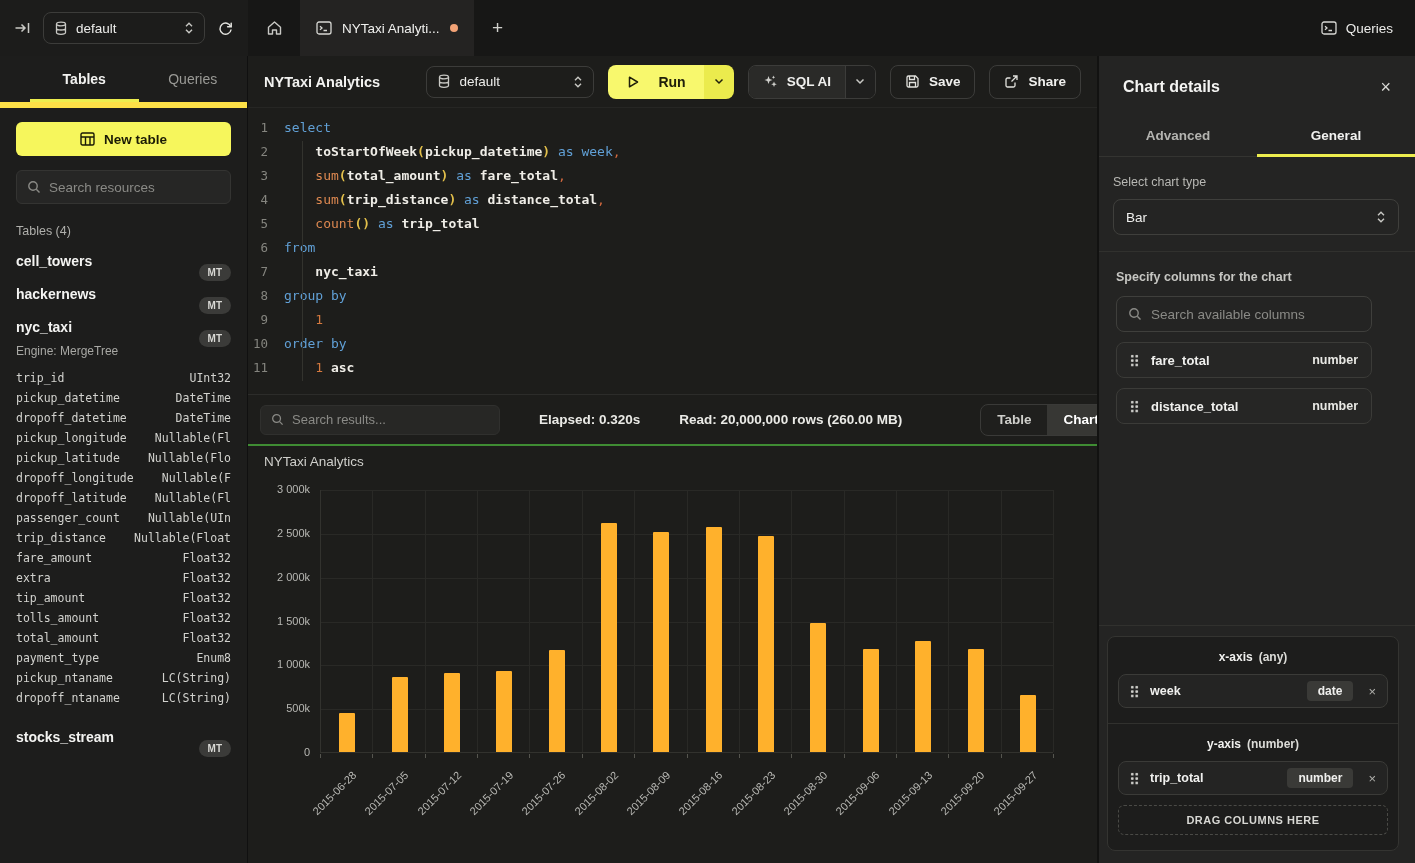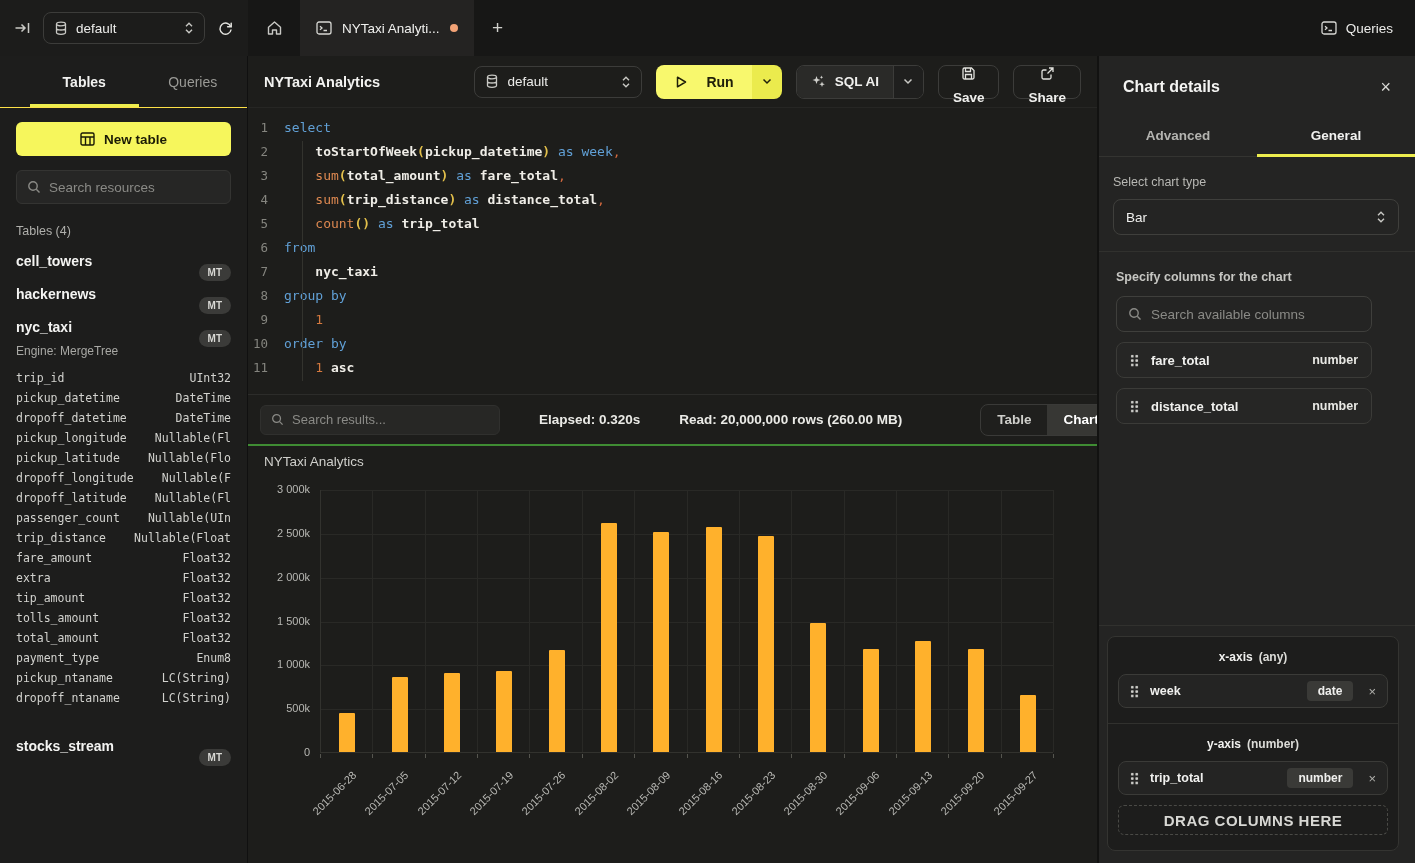--- a/index.html
+++ b/index.html
@@ -18,48 +18,48 @@
   .tab { display:flex; align-items:center; gap:10px; padding:0 16px; background:#242322; font-size:13.5px; color:#f0f0ee; cursor:pointer; }
   .tab-dot { width:8px; height:8px; border-radius:50%; background:#f2a276; }
   .tab-add { width:48px; display:flex; align-items:center; justify-content:center; font-size:19px; color:#d0d0cc; }
   .topbar-right { display:flex; align-items:center; gap:9px; padding:0 22px; font-size:13.5px; color:#ececea; cursor:pointer; }
 
   
   .body { display:flex; height:807px; }
 
   
   .sidebar { width:248px; background:#1d1d1c; border-right:1px solid #101010; display:flex; flex-direction:column; }
-  .sidebar-tabs { height:52px; display:flex; border-bottom:1px solid #fde047; flex:none;padding-left:30px; }
+  .sidebar-tabs { height:52px; display:flex; border-bottom:6px solid #fde047; flex:none;padding-left:30px; }
   .s-tab { flex:1; display:flex; align-items:center; justify-content:center; font-size:14px; color:#9a9a96; position:relative; cursor:pointer; }
   .s-tab.active { color:#f2f2f0; font-weight:700; }
   .s-tab.active::after { content:""; position:absolute; left:0; right:0; bottom:0; height:3px; background:#eded4e; }
   .sidebar-content { padding:14px 16px; flex:1; overflow:hidden; }
   .new-table-btn { width:100%; height:34px; background:#f6f65c; border:none; border-radius:6px; color:#1b1b05; font-weight:700; font-size:13.5px; display:flex; align-items:center; justify-content:center; gap:9px; cursor:pointer; font-family:inherit; }
   .search-box { margin-top:14px; height:34px; background:#262625; border:1px solid #343432; border-radius:6px; display:flex; align-items:center; gap:8px; padding:0 10px; }
   .search-box input { background:none; border:none; outline:none; color:#ececea; font-size:13.5px; width:100%; font-family:inherit; }
   .search-box input::placeholder { color:#8a8a86; }
   .section-label { margin-top:20px; font-size:12.5px; color:#b0b0ac; }
   .table-item { height:33px; display:flex; align-items:center; justify-content:space-between; cursor:pointer; }
   .table-item:first-of-type { margin-top:6px; }
   .table-name { font-size:14px; font-weight:600; color:#f4f4f2; }
   .mt-badge { background:#3b3b39; border-radius:10px; padding:3px 9px; font-size:10px; font-weight:700; color:#d8d8d4;margin-top:24px; }
   .engine-label { font-size:12px; color:#a8a8a4; margin:1px 0 10px; }
-  .columns-list { font-family:"DejaVu Sans Mono", monospace; font-size:11.5px; color:#d2d2ce; margin-bottom:21px; }
+  .columns-list { font-family:"DejaVu Sans Mono", monospace; font-size:11.5px; color:#d2d2ce; margin-bottom:12px; }
   .col-row { display:flex; justify-content:space-between; height:20px; align-items:center; }
 
   
   .main-col { flex:1; display:flex; flex-direction:column; background:#1d1d1b; min-width:0; }
   .editor-toolbar { height:52px; flex:none; display:flex; align-items:center; padding:0 16px; gap:14px; border-bottom:1px solid #262624; }
   .et-title { font-size:14.5px; font-weight:600; color:#f2f2f0; }
   .et-spacer { flex:1; }
   .et-db { width:168px; flex:none; }
   .run-btn { display:flex; height:34px; border-radius:8px; overflow:hidden; cursor:pointer; }
   .run-main { background:#f8f86d; display:flex; align-items:center; gap:18px; padding:0 18px; color:#20200a; font-weight:700; font-size:14px; }
   .run-caret { width:30px; background:#ebeb4d; display:flex; align-items:center; justify-content:center; }
-  .ghost-btn { height:34px; border:1px solid #3c3c3a; border-radius:8px; background:transparent; display:flex; align-items:center; gap:9px; padding:0 14px; color:#f0f0ee; font-weight:600; font-size:13.5px; cursor:pointer; font-family:inherit;flex-direction:column; }
+  .ghost-btn { height:34px; border:1px solid #3c3c3a; border-radius:8px; background:transparent; display:flex; align-items:center; gap:9px; padding:0 14px; color:#f0f0ee; font-weight:600; font-size:13.5px; cursor:pointer; font-family:inherit; }
   .split-btn { display:flex; height:34px; border:1px solid #3c3c3a; border-radius:8px; overflow:hidden; cursor:pointer; }
   .split-main { background:#2a2a28; display:flex; align-items:center; gap:9px; padding:0 14px; color:#f0f0ee; font-weight:600; font-size:13.5px; }
   .split-caret { width:30px; display:flex; align-items:center; justify-content:center; border-left:1px solid #3c3c3a; background:#1f1f1e; }
 
   
   .editor { flex:1; position:relative; padding-top:8px; font-family:"DejaVu Sans Mono", monospace; font-size:13px; line-height:24px; overflow:hidden; }
   .code-line { display:flex; }
   .ln { width:36px; flex:none; text-align:right; padding-right:16px; color:#85857f; font-size:12.5px; }
   .code { white-space:pre; }
   .indent-guide { position:absolute; left:54px; top:33px; width:1px; height:240px; background:#33332e; }
@@ -125,21 +125,21 @@
   .axes-box { border:1px solid #343431; border-radius:8px; background:#1d1d1c; overflow:hidden; }
   .axis-section { padding:13px 10px 15px 10px; }
   .axis-section + .axis-section { border-top:1px solid #31312e; }
   .axis-head { text-align:center; font-size:12px; color:#f0f0ee; margin-bottom:10px; }
   .axis-head b { font-weight:700; }
   .axis-head span { font-weight:600; color:#dcdcd8; margin-left:6px; }
   .axis-chip { height:34px; border:1px solid #3b3b38; border-radius:8px; background:#242423; display:flex; align-items:center; gap:11px; padding:0 11px; cursor:grab; }
   .axis-chip .chip-name { font-size:12.5px; }
   .type-tag { margin-left:auto; background:#3a3a37; border-radius:4px; padding:3px 11px; font-size:12px; font-weight:600; color:#f0f0ee; }
   .chip-x { background:none; border:none; color:#b0b0ac; font-size:13px; margin-left:4px; cursor:pointer; }
-  .drop-zone { margin-top:10px; height:30px; border:1px dashed #4a4a46; border-radius:6px; display:flex; align-items:center; justify-content:center; font-size:15px; font-weight:700; letter-spacing:0.5px; color:#d8d8d4; cursor:pointer; }
+  .drop-zone { margin-top:10px; height:30px; border:1px dashed #4a4a46; border-radius:6px; display:flex; align-items:center; justify-content:center; font-size:11px; font-weight:700; letter-spacing:0.5px; color:#d8d8d4; cursor:pointer; }
 </style>
 </head>
 <body>
 
 <header class="topbar">
   <div class="topbar-left">
     <button class="icon-btn">
       <span>
         <svg width="17" height="16" viewBox="0 0 17 16" fill="none" stroke="#c9c9c5" stroke-width="1.5">
             <path d="M1.5 8h9.5M7.5 4.5 11 8l-3.5 3.5M14.5 3v10"></path>

